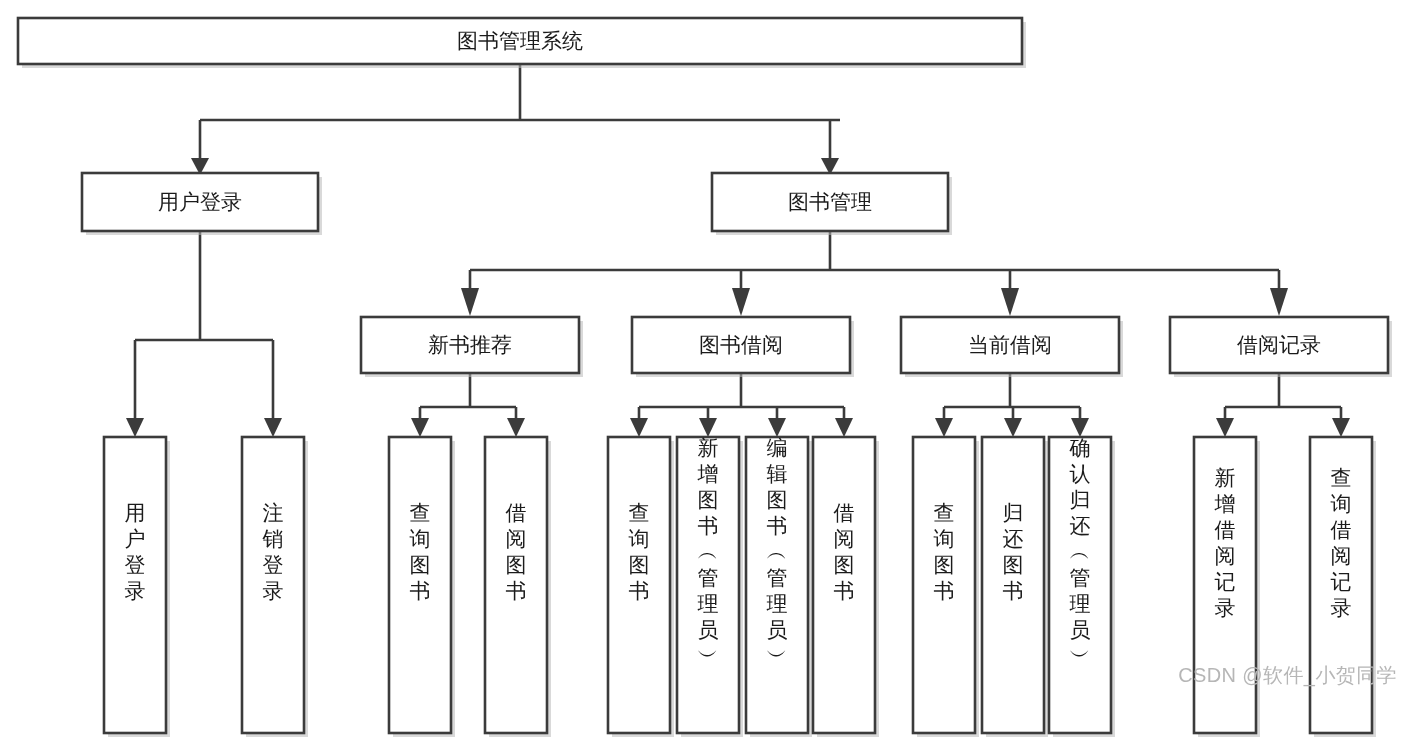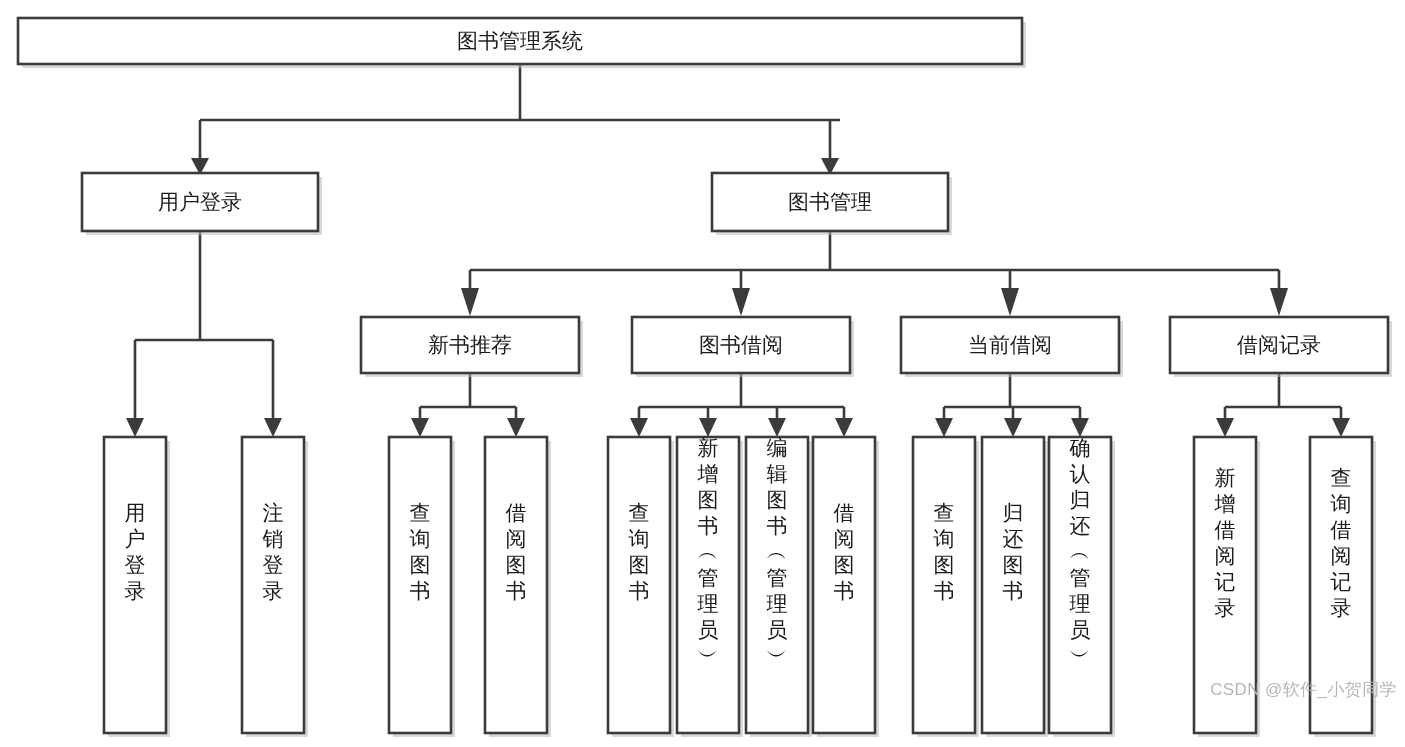--- a/index.html
+++ b/index.html
@@ -55,23 +55,23 @@
   }
   .node-label-v {
     font-family: "Liberation Sans", "DejaVu Sans", sans-serif;
     font-size: 21px;
     fill: #1b1b1b;
     text-anchor: middle;
   }
   .watermark {
     position: absolute;
     right: 8px;
-    bottom: 8px;
-    font-family: "Liberation Sans", "DejaVu Sans", sans-serif;
-    font-size: 17px;
+    bottom: 20px;
+    font-family: "Liberation Sans", "DejaVu Sans", sans-serif;
+    font-size: 20px;
     color: #b6b6b6;
     letter-spacing: 0.4px;
     white-space: nowrap;
     user-select: none;
   }
 </style>
 </head>
 <body>
 
 <div id="diagram-root">

